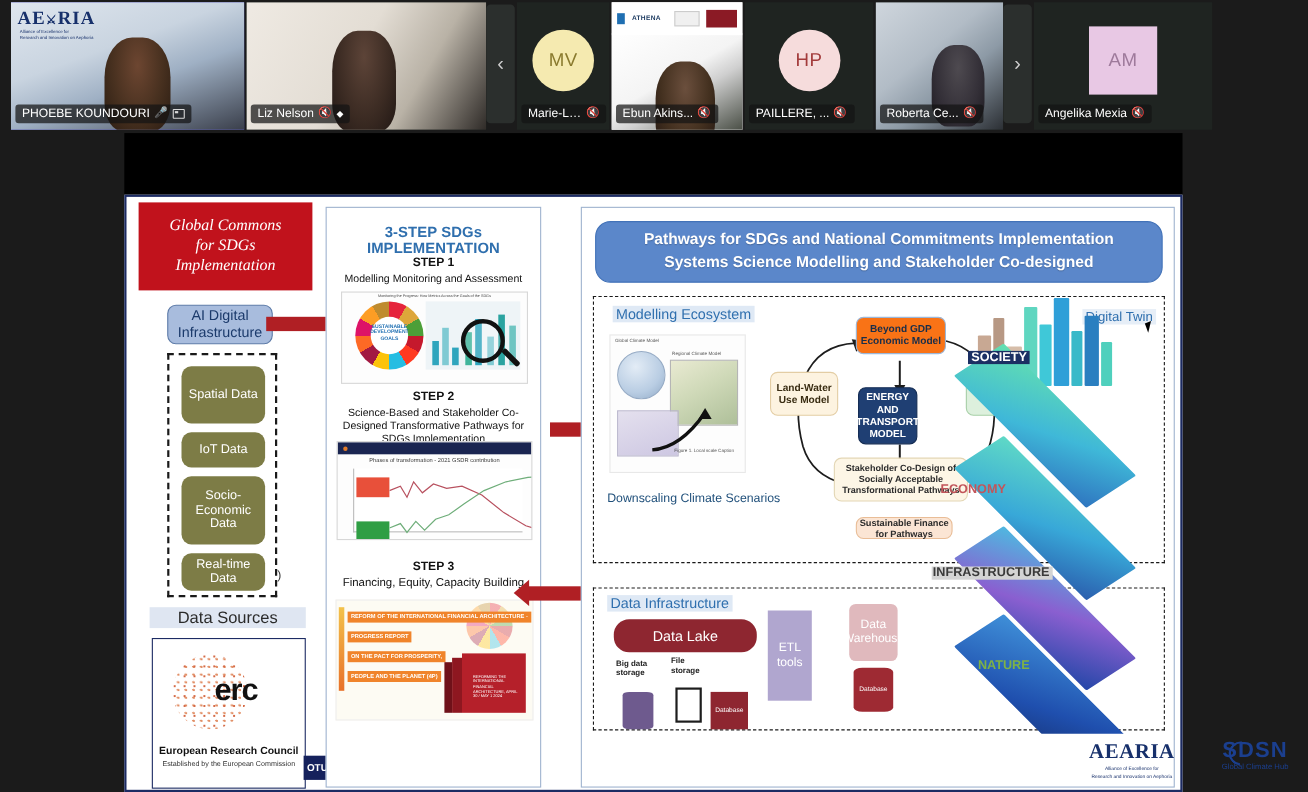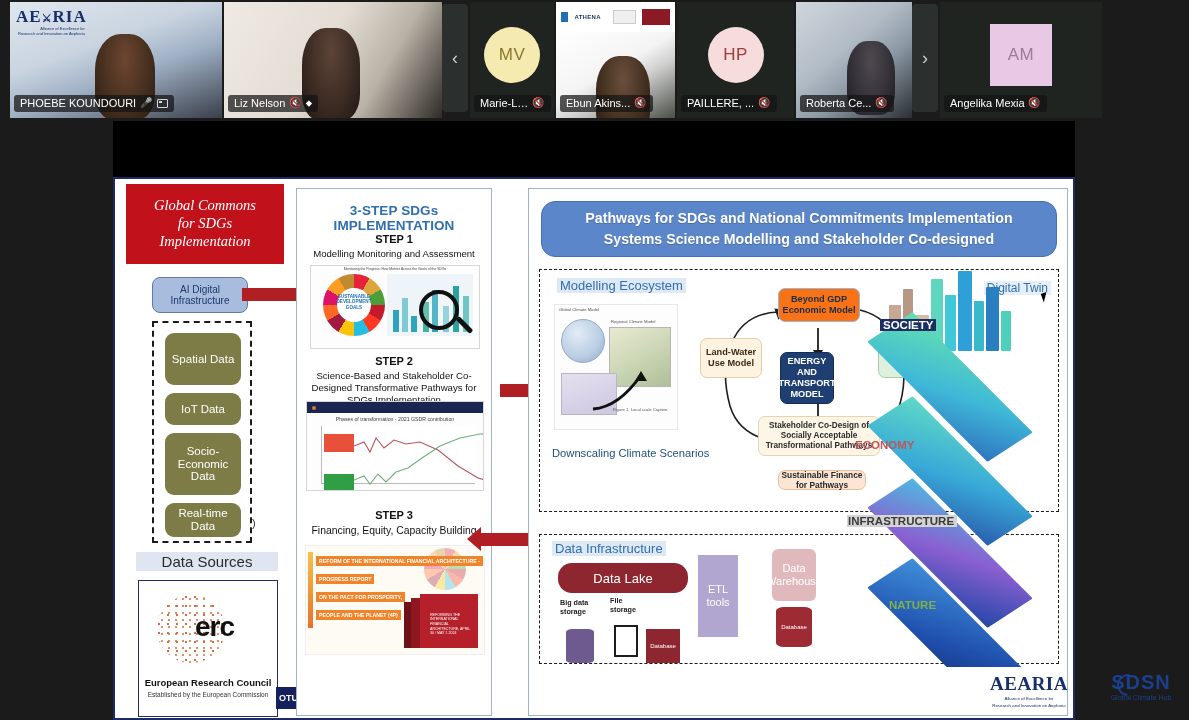--- a/index.html
+++ b/index.html
@@ -13,21 +13,21 @@
 
   
   .filmstrip {
     position:absolute; left:0; top:0; width:1189px; height:120px;
     background:#1b1b1b; display:flex; align-items:flex-start;
   }
   .tile {
     position:relative; height:116px; margin-top:2px;
     background:#1f2421; overflow:hidden; flex:none;
   }
-  .tile.active { outline:2px solid #6b6bd6; outline-offset:-2px;text-align:right; }
+  .tile.active { outline:2px solid #6b6bd6; outline-offset:-2px; }
   .tile .bg { position:absolute; inset:0; }
   .namebar {
     position:absolute; left:4px; bottom:6px;
     background:rgba(20,20,20,.72); color:#fff;
     font-size:11px; padding:2px 6px 3px 6px; border-radius:3px;
     display:flex; align-items:center; gap:4px; max-width:92%;
     white-space:nowrap; overflow:hidden;
   }
   .namebar .nm { overflow:hidden; text-overflow:ellipsis; }
   .mic { font-size:10px; line-height:1; }
@@ -74,21 +74,21 @@
   .col-left { position:absolute; left:8px; top:2px; width:162px; height:534px; }
   .gc-banner {
     width:158px; height:80px; background:#c1121c; color:#fff;
     display:flex; align-items:center; justify-content:center; text-align:center;
     font-family:"Liberation Serif", serif; font-style:italic; font-size:14.5px;
     line-height:1.22; padding:4px 6px;
   }
   .ai-digital {
     position:absolute; left:26px; top:93px; width:96px; height:36px;
     background:#a8bcdd; border:1.5px solid #5d7ba8; border-radius:8px;
-    color:#1b3a6b; font-size:10px; text-align:center; line-height:1.15;
+    color:#1b3a6b; font-size:13px; text-align:center; line-height:1.15;
     display:flex; align-items:center; justify-content:center; padding:2px;
   }
   .dashbox {
     position:absolute; left:26px; top:137px; width:100px; height:222px;
     border:2.5px dashed #1a1a1a;
   }
   .dchip {
     position:absolute; left:11px; width:76px; background:#7d7c46;
     color:#fff; border-radius:9px; font-size:11.5px; text-align:center;
     display:flex; align-items:center; justify-content:center; line-height:1.12; padding:2px;

